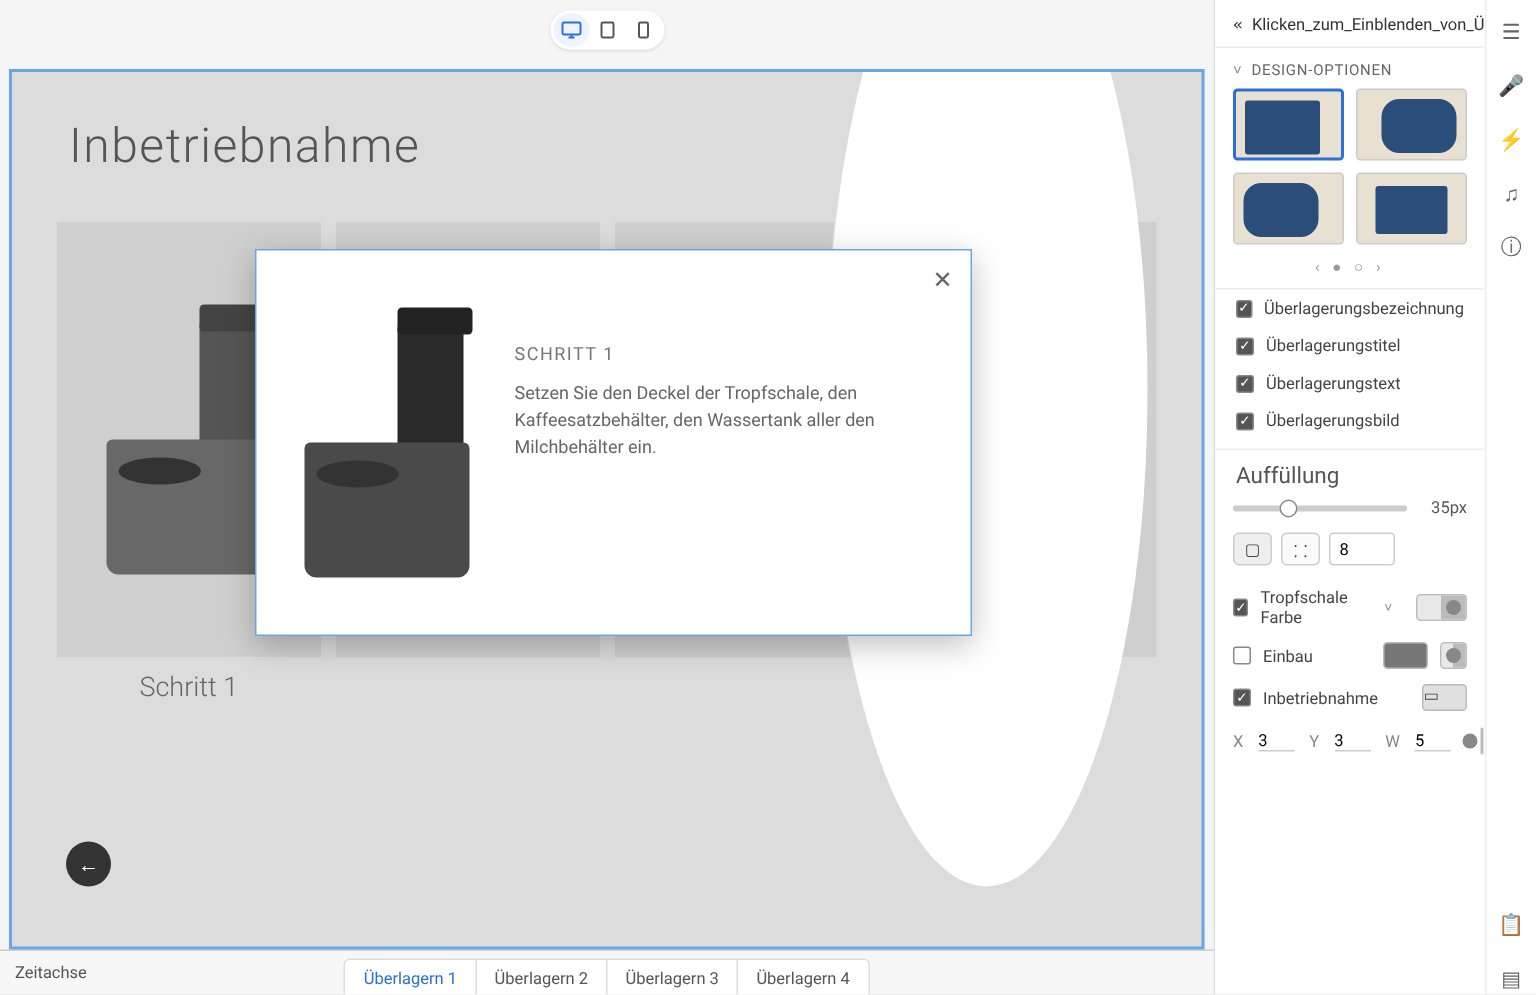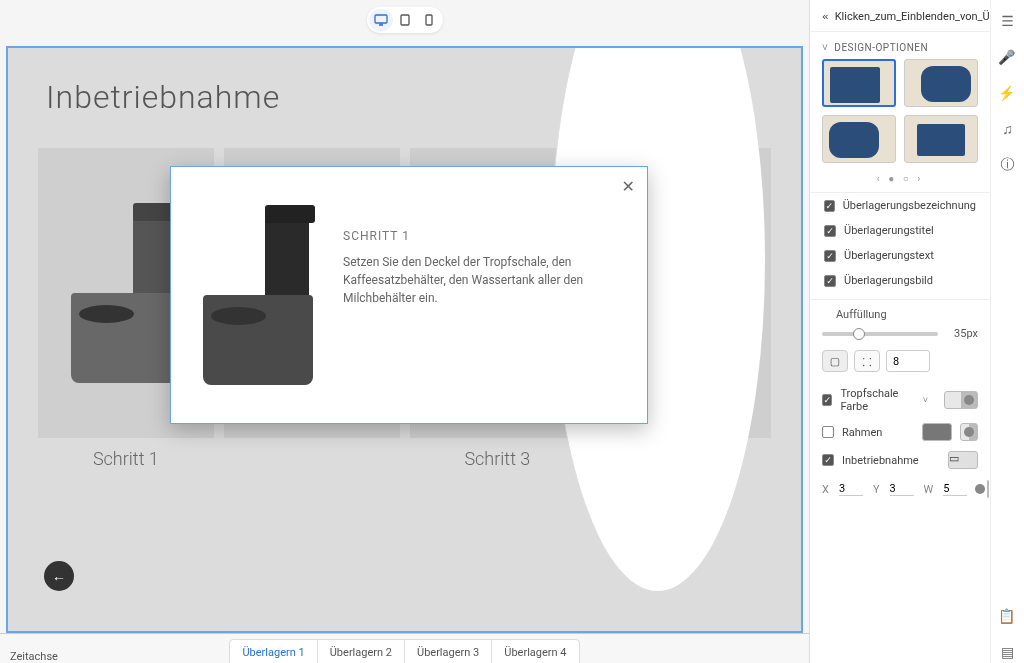--- a/index.html
+++ b/index.html
@@ -42,21 +42,21 @@
 .overlay-text { flex: 1; padding-top: 40px; }
 .overlay-step { font-size: 12px; color: #777; letter-spacing: 1px; margin-bottom: 10px; }
 .overlay-title { font-size: 15px; font-weight: 600; color: #333; margin-bottom: 12px; }
 .overlay-body { font-size: 12px; color: #666; line-height: 1.5; }
 
 .tab-strip { margin: 6px auto 0; display: flex; background: #fff; border: 1px solid #ddd; border-radius: 4px; width: fit-content; }
 .tab-strip button { border: none; background: none; padding: 6px 12px; font-size: 11px; color: #555; border-right: 1px solid #ddd; cursor: pointer; }
 .tab-strip button:last-child { border-right: none; }
 .tab-strip button.active { color: #2b6fd8; }
 
-.timeline-bar { height: 30px; border-top: 1px solid #ccc; display: flex; align-items: flex-end; padding: 0 10px; background:#f7f7f7;gap:10px; }
+.timeline-bar { height: 30px; border-top: 1px solid #ccc; display: flex; align-items: center; padding: 0 10px; background:#f7f7f7;gap:10px; }
 .timeline-label { font-size: 11px; color: #555; flex: 0 0 100px; }
 .play-ctrl { flex: 1; display: flex; justify-content: center; gap: 20px; }
 .play-ctrl button { background: none; border: none; font-size: 14px; color: #333; cursor: pointer; width:20px; }
 .cc-btn { border:1px solid #888; border-radius:3px; font-size:9px; padding:1px 3px; background:none; cursor:pointer; }
 
 .right { width: 215px; border-left: 1px solid #ddd; background: #fff; display: flex; height: 663px; }
 .panel { flex: 1; overflow-y: auto; font-size: 11px; color: #444; }
 .panel-header { padding: 10px 12px 8px; font-size: 11px; color: #333; display: flex; align-items: center; gap: 6px; border-bottom:1px solid #eee; }
 .chev { font-family: monospace; }
 .section-title { font-size: 10px; color: #666; letter-spacing: .5px; padding: 10px 12px 6px; display:flex; align-items:center; gap:6px; }
@@ -72,21 +72,21 @@
 .dt-oval { border-radius:12px; }
 .design-dots { text-align: center; padding: 4px 0 8px; color: #999; letter-spacing: 3px; font-size:10px; }
 .design-dots span { cursor:pointer; }
 
 .chk-row { display:flex; align-items:center; gap:8px; padding: 6px 14px; color:#444; font-size:11px; }
 .chk { width:12px; height:12px; border:1px solid #888; border-radius:2px; display:inline-flex; align-items:center; justify-content:center; font-size:9px; background:#555; color:#fff; }
 .chk.empty { background:#fff; }
 .chk.empty::after { content:''; }
 
 .appear { padding: 4px 12px 10px; }
-.appear-label { font-size: 11px; color:#555; margin: 4px 14px 6px; }
+.appear-label { font-size: 15px; color:#555; margin: 4px 2px 6px; }
 .slider-row { display:flex; align-items:center; gap:6px; }
 .slider { flex:1; height:4px; background:#ccc; position:relative; border-radius:2px; }
 .slider-handle { position:absolute; top:-4px; left:27%; width:12px; height:12px; background:#fff; border:1px solid #888; border-radius:50%; }
 .slider-val { font-size:11px; color:#555; width:34px; text-align:right; }
 .corner-row { display:flex; align-items:center; gap:6px; margin-top:10px; }
 .corner-btn { width:26px; height:22px; border:1px solid #ccc; border-radius:4px; background:#fafafa; display:flex; align-items:center; justify-content:center; cursor:pointer; }
 .corner-btn.active { background:#eee; }
 .corner-input { width:44px; height:22px; border:1px solid #ccc; border-radius:3px; padding:0 6px; font-size:11px; }
 
 .prop-row { display:flex; align-items:center; padding: 5px 12px; gap:8px; font-size:11px; }
@@ -154,21 +154,20 @@
           </div>
         </div>
         <div class="step-card">
           <div class="machine">
             <div class="m-tower">
                 <div class="m-head"></div>
               </div>
               <div class="m-body"></div>
               <div class="m-tray"></div>
           </div>
-          <div class="step-label">Schritt 3</div>
         </div>
         <div class="step-card">
           <div class="machine">
             <div class="m-tower">
                 <div class="m-head"></div>
               </div>
               <div class="m-body"></div>
               <div class="m-tray"></div>
               <div class="m-cup"></div>
           </div>
@@ -283,21 +282,21 @@
 
     <div class="prop-row">
       <span class="chk">✓</span>
       <span>Tropfschale Farbe</span>
       <span class="tiny-chev">˅</span>
       <span class="spacer"></span>
       <span class="swatch-dual"></span>
     </div>
     <div class="prop-row">
       <span class="chk empty"></span>
-      <span>Rahmen</span>
+      <span>Einbau</span>
       <span class="spacer"></span>
       <span class="swatch dark"></span>
       <span class="swatch-dual" style="width:18px"></span>
     </div>
     <div class="prop-row">
       <span class="chk">✓</span>
       <span>Inbetriebnahme</span>
       <span class="spacer"></span>
       <span class="swatch">▭</span>
     </div>

